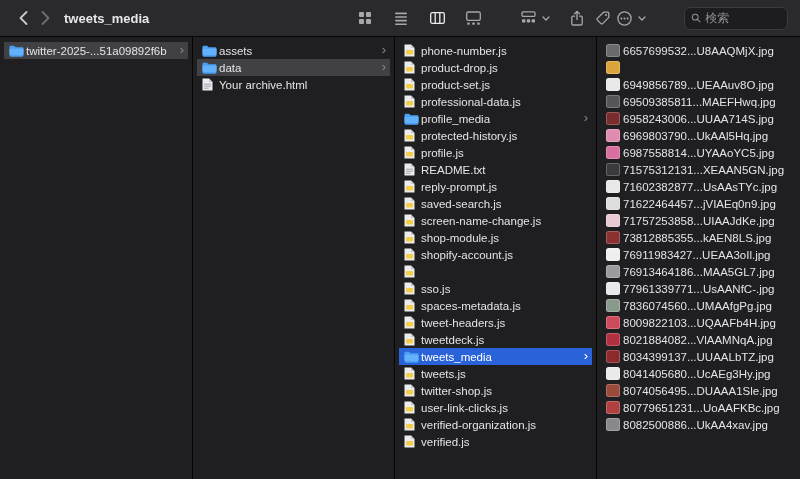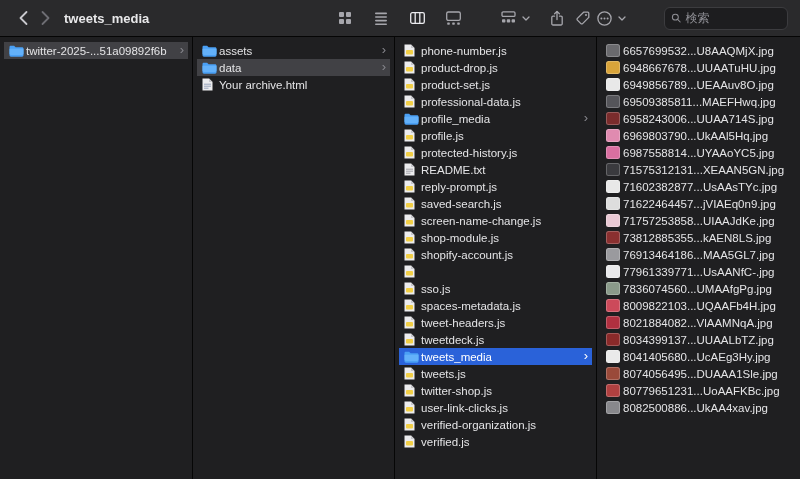--- a/index.html
+++ b/index.html
@@ -19,21 +19,21 @@
 .tb-flex{flex:1}
 .tb-btn{height:24px;min-width:26px;display:flex;align-items:center;justify-content:center;flex:none;border-radius:5px;gap:2px}
 .view-group{display:flex;gap:10px;margin-right:34px}
 .tb-gap{width:14px;flex:none}
 .icon-stroke{stroke:#a6a6ac;fill:none;stroke-width:1.3;stroke-linecap:round;stroke-linejoin:round}
 .icon-fill{fill:#a6a6ac}
 .tb-btn.active .icon-stroke{stroke:#ececf0}
 .chev-down{margin-left:3px;display:flex}
 
 .search-wrap{
-  width:124px;height:23px;background:#1d1d1f;border:1px solid #3c3c3f;
+  width:104px;height:23px;background:#1d1d1f;border:1px solid #3c3c3f;
   border-radius:6px;display:flex;align-items:center;padding:0 6px;gap:4px;margin-left:38px;flex:none;
 }
 .search-wrap input{
   background:transparent;border:none;outline:none;width:100%;
   font-size:12px;color:#dcdcde;font-family:"Liberation Sans",sans-serif;
 }
 .search-wrap input::placeholder{color:#8e8e94}
 
 .columns{display:flex;height:442px;background:#1f1f21}
 .col{padding-top:5px;overflow:hidden;border-right:1px solid #060606;flex:none}
@@ -279,31 +279,31 @@
           <span class="chev">›</span>
         </div>
         <div class="row">
           <span class="icon">
             <svg width="11" height="13" viewBox="0 0 11 13">
               <path d="M.5.5H7L10.5 4v8.5H.5z" fill="#ececee"></path>
               <path d="M7 .5 10.5 4H7z" fill="#c6c6cb"></path>
               <rect x="2" y="6" width="7" height="4.6" rx="1" fill="#f2cf46"></rect>
             </svg>
           </span>
+          <span class="label">protected-history.js</span>
+        </div>
+        <div class="row">
+          <span class="icon">
+            <svg width="11" height="13" viewBox="0 0 11 13">
+              <path d="M.5.5H7L10.5 4v8.5H.5z" fill="#ececee"></path>
+              <path d="M7 .5 10.5 4H7z" fill="#c6c6cb"></path>
+              <rect x="2" y="6" width="7" height="4.6" rx="1" fill="#f2cf46"></rect>
+            </svg>
+          </span>
           <span class="label">profile.js</span>
-        </div>
-        <div class="row">
-          <span class="icon">
-            <svg width="11" height="13" viewBox="0 0 11 13">
-              <path d="M.5.5H7L10.5 4v8.5H.5z" fill="#ececee"></path>
-              <path d="M7 .5 10.5 4H7z" fill="#c6c6cb"></path>
-              <rect x="2" y="6" width="7" height="4.6" rx="1" fill="#f2cf46"></rect>
-            </svg>
-          </span>
-          <span class="label">protected-history.js</span>
         </div>
         <div class="row">
           <span class="icon">
             <svg width="11" height="13" viewBox="0 0 11 13">
               <path d="M.5.5H7L10.5 4v8.5H.5z" fill="#ececee"></path>
               <path d="M7 .5 10.5 4H7z" fill="#c6c6cb"></path>
               <g stroke="#9a9aa0" stroke-width=".9">
                 <line x1="2" y1="6.2" x2="9" y2="6.2"></line>
                 <line x1="2" y1="8.2" x2="9" y2="8.2"></line>
                 <line x1="2" y1="10.2" x2="6.5" y2="10.2"></line>
@@ -476,21 +476,20 @@
         <div class="row">
           <span class="icon">
             <span class="thumb" style="background:#6a6a6e"></span>
           </span>
           <span class="label">6657699532...U8AAQMjX.jpg</span>
         </div>
         <div class="row">
           <span class="icon">
             <span class="thumb" style="background:#d9a43a"></span>
           </span>
-          <span class="label">6948667678...UUAATuHU.jpg</span>
         </div>
         <div class="row">
           <span class="icon">
             <span class="thumb" style="background:#e8e8e8"></span>
           </span>
           <span class="label">6949856789...UEAAuv8O.jpg</span>
         </div>
         <div class="row">
           <span class="icon">
             <span class="thumb" style="background:#55555a"></span>
@@ -540,20 +539,26 @@
           <span class="label">71757253858...UIAAJdKe.jpg</span>
         </div>
         <div class="row">
           <span class="icon">
             <span class="thumb" style="background:#8a3030"></span>
           </span>
           <span class="label">73812885355...kAEN8LS.jpg</span>
         </div>
         <div class="row">
           <span class="icon">
+            <span class="thumb" style="background:#efefef"></span>
+          </span>
+          <span class="label">76911983427...UEAA3oIl.jpg</span>
+        </div>
+        <div class="row">
+          <span class="icon">
             <span class="thumb" style="background:#9a9a9e"></span>
           </span>
           <span class="label">76913464186...MAA5GL7.jpg</span>
         </div>
         <div class="row">
           <span class="icon">
             <span class="thumb" style="background:#e8e8ea"></span>
           </span>
           <span class="label">77961339771...UsAANfC-.jpg</span>
         </div>

